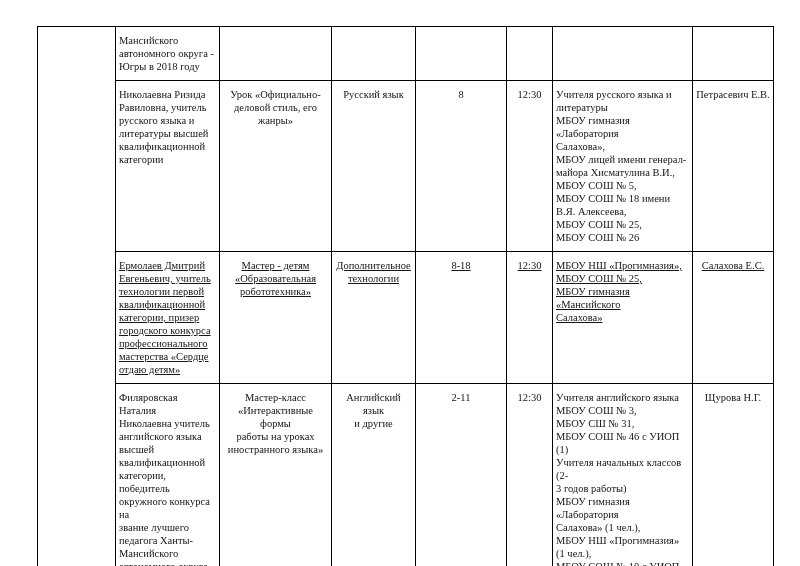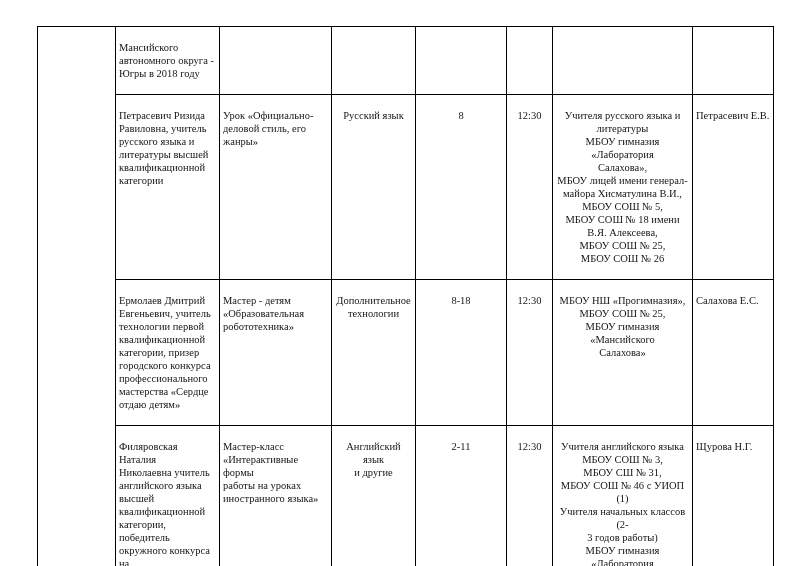--- a/index.html
+++ b/index.html
@@ -19,37 +19,37 @@
     position: absolute;
     left: 37px; top: 26px;
     width: 736px;
     border-collapse: collapse;
     table-layout: fixed;
   }
   table.schedule td {
     border: 1px solid #000000;
     vertical-align: top;
     white-space: pre-line;
-    padding: 14px 3px;
+    padding: 7px 3px;
     overflow: hidden;
     font-size: 10.5px;
     line-height: 13px;
   }
   tr.r1 { height: 39px; }
   tr.r2 { height: 118px; }
-  tr.r3 { height: 104px; }
+  tr.r3 { height: 104px; text-decoration: underline; }
   tr.r4 { height: 176px; }
   td.c-school   { text-align: center; }
   td.c-teacher  { text-align: left; }
-  td.c-lesson   { text-align: left; }
+  td.c-lesson   { text-align: center; }
   td.c-subject  { text-align: center; margin-left: 40px; }
   td.c-grades   { text-align: center; }
   td.c-time     { text-align: center; }
-  td.c-audience { text-align: center;  font-size: 10px; line-height: 11.2px; }
-  td.c-resp     { text-align: left; font-size: 10px; line-height: 11.2px; }
+  td.c-audience { text-align: left;  font-size: 10px; line-height: 11.2px; }
+  td.c-resp     { text-align: center; font-size: 10px; line-height: 11.2px; }
 </style>
 </head>
 <body>
 
 <div class="page">
   <table class="schedule">
     <colgroup>
       <col style="width:78px">
       <col style="width:104px">
       <col style="width:112px">
@@ -66,21 +66,21 @@
 автономного округа -
 Югры в 2018 году</td>
         <td class="c-lesson"></td>
         <td class="c-subject"></td>
         <td class="c-grades"></td>
         <td class="c-time"></td>
         <td class="c-audience"></td>
         <td class="c-resp"></td>
       </tr>
       <tr class="r2">
-        <td class="c-teacher">Петрасевич Ризида
+        <td class="c-teacher">Николаевна Ризида
 Равиловна, учитель
 русского языка и
 литературы высшей
 квалификационной
 категории</td>
         <td class="c-lesson">Урок «Официально-
 деловой стиль, его
 жанры»</td>
         <td class="c-subject">Русский язык</td>
         <td class="c-grades">8</td>

